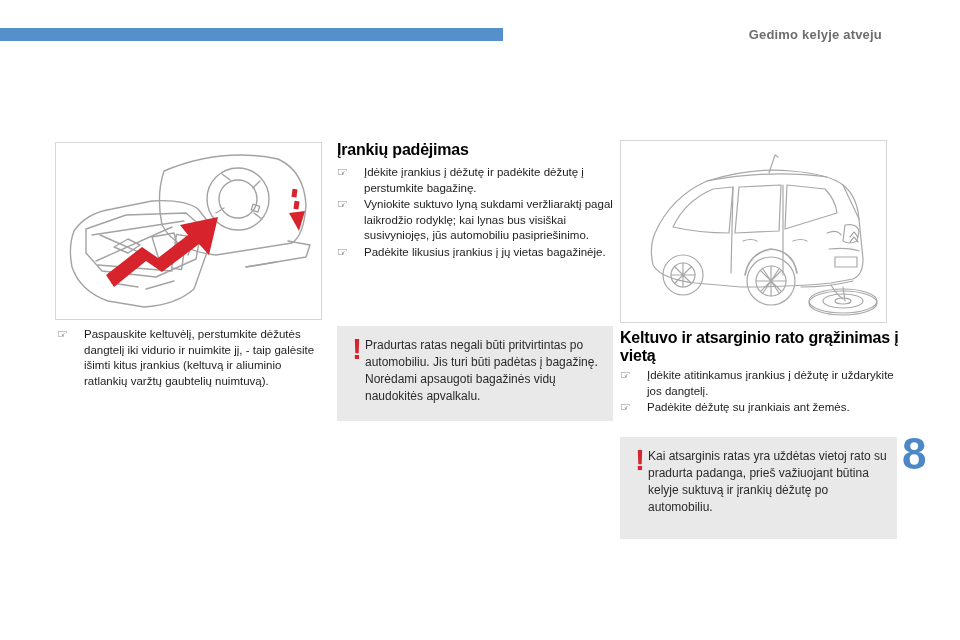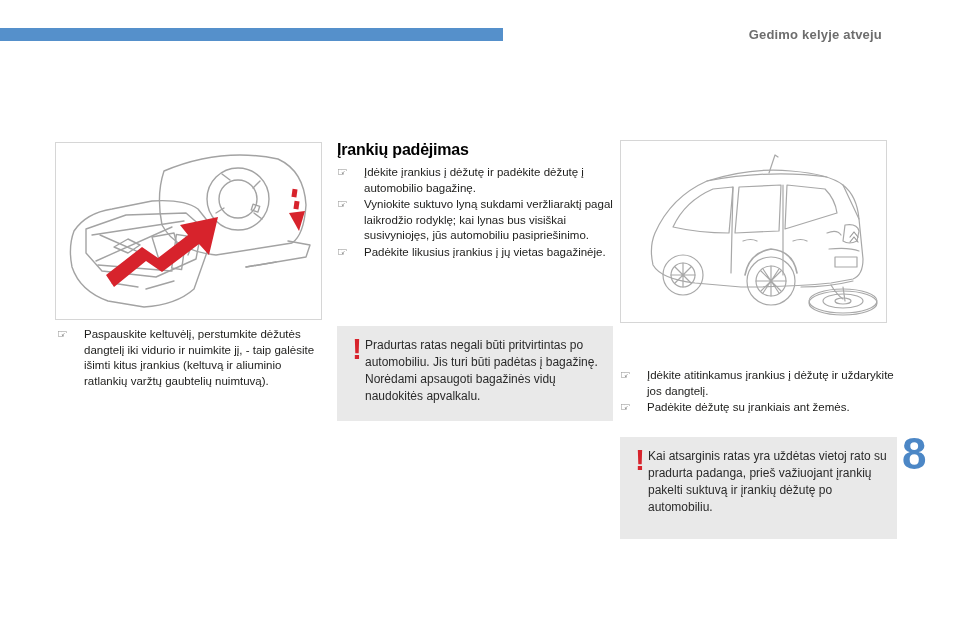--- a/index.html
+++ b/index.html
@@ -101,21 +101,21 @@
     <div class="bullet">
       <span class="glyph">☞</span>
       <span class="btext">Paspauskite keltuvėlį, perstumkite dėžutės dangtelį iki vidurio ir nuimkite jį, - taip galėsite išimti kitus įrankius (keltuvą ir aliuminio ratlankių varžtų gaubtelių nuimtuvą).</span>
     </div>
   </div>
 
   <div class="section-heading" id="heading-tools">Įrankių padėjimas</div>
   <div class="bullet-list" id="mid-bullets">
     <div class="bullet">
       <span class="glyph">☞</span>
-      <span class="btext">Įdėkite įrankius į dėžutę ir padėkite dėžutę į automobilio bagažinę.</span>
+      <span class="btext">Įdėkite įrankius į dėžutę ir padėkite dėžutę į perstumkite bagažinę.</span>
     </div>
     <div class="bullet">
       <span class="glyph">☞</span>
       <span class="btext">Vyniokite suktuvo lyną sukdami veržliaraktį pagal laikrodžio rodyklę; kai lynas bus visiškai susivyniojęs, jūs automobiliu pasipriešinimo.</span>
     </div>
     <div class="bullet">
       <span class="glyph">☞</span>
       <span class="btext">Padėkite likusius įrankius į jų vietas bagažinėje.</span>
     </div>
   </div>
@@ -161,33 +161,34 @@
 
         <ellipse cx="222" cy="162" rx="34" ry="12"></ellipse>
         <ellipse cx="222" cy="160" rx="34" ry="12"></ellipse>
         <ellipse cx="222" cy="160" rx="20" ry="7"></ellipse>
         <ellipse cx="222" cy="160" rx="8" ry="3"></ellipse>
         <path d="M222,146 l2,14"></path>
       </g>
     </svg>
   </div>
 
+  <div class="section-heading" id="heading-return">Keltuvo ir atsarginio rato grąžinimas į vietą</div>
   <div class="bullet-list" id="right-bullets">
     <div class="bullet">
       <span class="glyph">☞</span>
       <span class="btext">Įdėkite atitinkamus įrankius į dėžutę ir uždarykite jos dangtelį.</span>
     </div>
     <div class="bullet">
       <span class="glyph">☞</span>
       <span class="btext">Padėkite dėžutę su įrankiais ant žemės.</span>
     </div>
   </div>
   <div class="warnbox" id="warn-right">
     <span class="bang">!</span>
-    <span class="wtext">Kai atsarginis ratas yra uždėtas vietoj rato su pradurta padanga, prieš važiuojant įrankių pakelti suktuvą ir įrankių dėžutę po automobiliu.</span>
+    <span class="wtext">Kai atsarginis ratas yra uždėtas vietoj rato su pradurta padanga, prieš važiuojant būtina kelyje suktuvą ir įrankių dėžutę po automobiliu.</span>
   </div>
 
   <div class="chapter-num">8</div>
 
   <div class="watermark">carmanualsonline.info</div>
   <div class="page-num">153</div>
 
 </div>
 
 </body></html>

